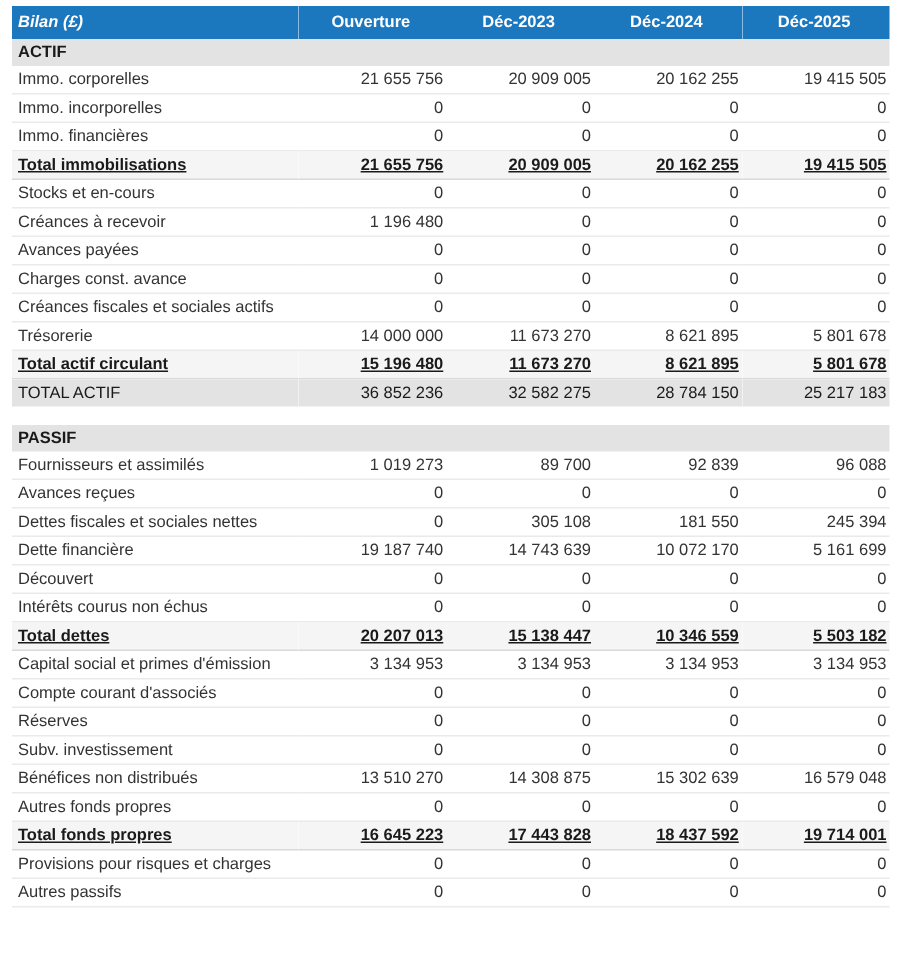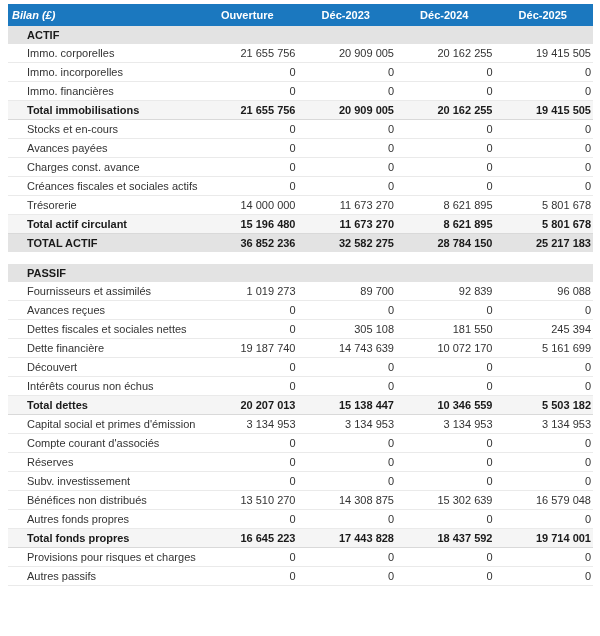--- a/index.html
+++ b/index.html
@@ -29,33 +29,34 @@
     overflow: hidden;
   }
   thead th {
     background: var(--header-bg, #1b78bf);
     color: var(--header-text, #ffffff);
     font-weight: bold;
     height: 22px;
   }
   th.label-cell { text-align: left; padding-left: 4px; font-style: italic; }
   th.num-cell { text-align: center; padding-right: 2px; }
-  td.label-cell { text-align: left; padding-left: 19px; color: #333333; }
+  td.label-cell { text-align: left; padding-left: 4px; color: #333333; }
   td.num-cell { text-align: right; padding-right: 2px; color: #333333; }
   tr.row-normal td { border-bottom: 1px solid #eaeaea; }
   tr.row-subtotal td {
     background: var(--subtotal-bg, #f5f5f5);
     font-weight: bold;
     color: #1a1a1a;
     border-top: 1px solid #d9d9d9;
     border-bottom: 1px solid #d9d9d9;
+    text-decoration: underline;
   }
   tr.row-grandtotal td {
     background: var(--section-bg, #e3e3e3);
-    font-weight: bold;
+    font-weight: normal;
     color: #1a1a1a;
   }
   tr.row-section td {
     background: var(--section-bg, #e3e3e3);
     font-weight: bold;
     color: #1a1a1a;
   }
   tr.spacer-row td {
     height: 12px;
     background: #ffffff;
@@ -116,20 +117,27 @@
           <td class="num-cell">19 415 505</td>
         </tr>
         <tr class="row-normal">
           <td class="label-cell">Stocks et en-cours</td>
           <td class="num-cell">0</td>
           <td class="num-cell">0</td>
           <td class="num-cell">0</td>
           <td class="num-cell">0</td>
         </tr>
         <tr class="row-normal">
+          <td class="label-cell">Créances à recevoir</td>
+          <td class="num-cell">1 196 480</td>
+          <td class="num-cell">0</td>
+          <td class="num-cell">0</td>
+          <td class="num-cell">0</td>
+        </tr>
+        <tr class="row-normal">
           <td class="label-cell">Avances payées</td>
           <td class="num-cell">0</td>
           <td class="num-cell">0</td>
           <td class="num-cell">0</td>
           <td class="num-cell">0</td>
         </tr>
         <tr class="row-normal">
           <td class="label-cell">Charges const. avance</td>
           <td class="num-cell">0</td>
           <td class="num-cell">0</td>

